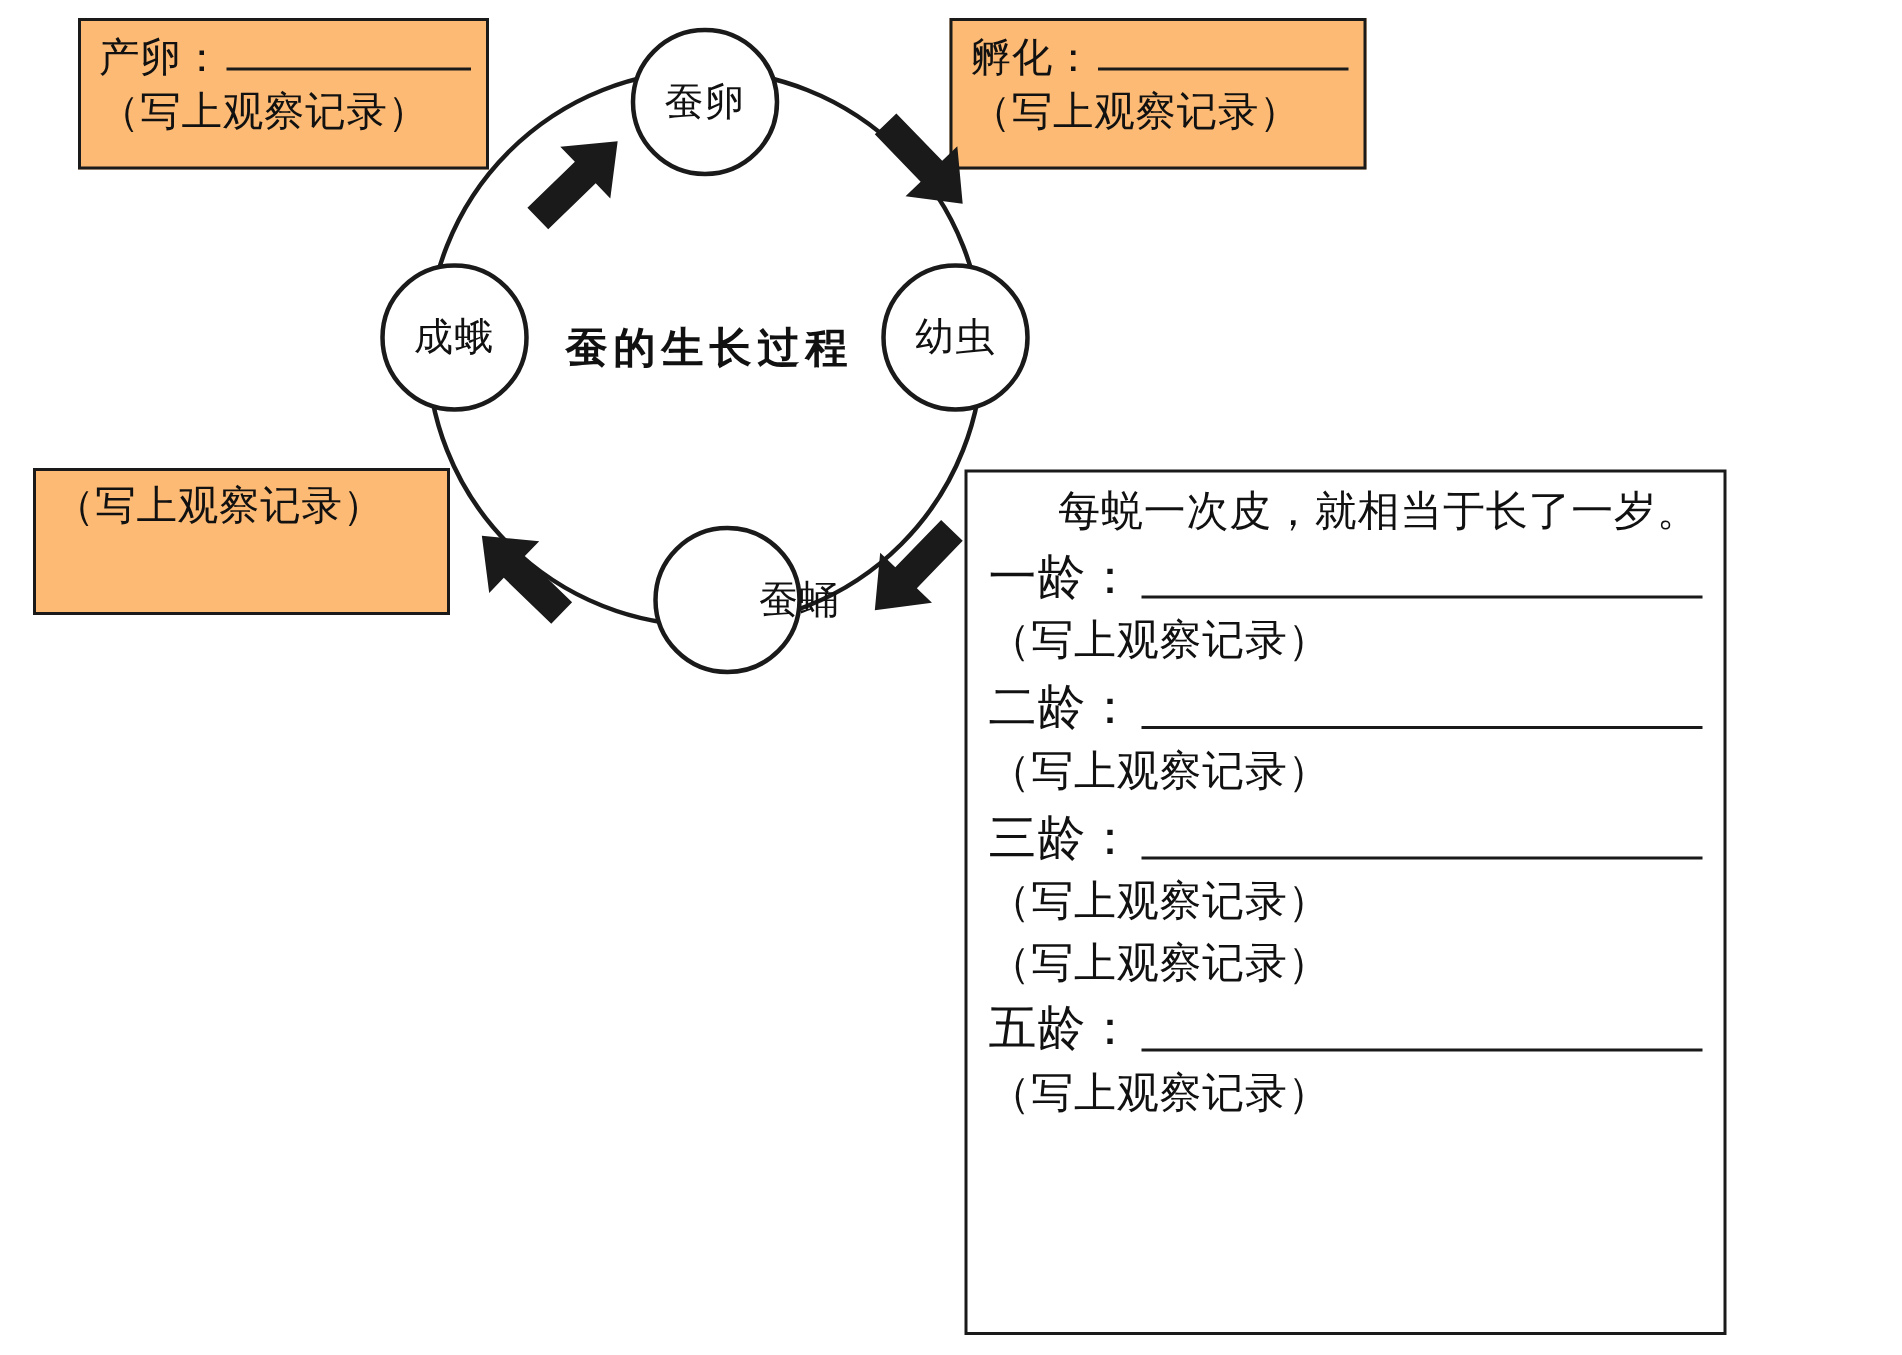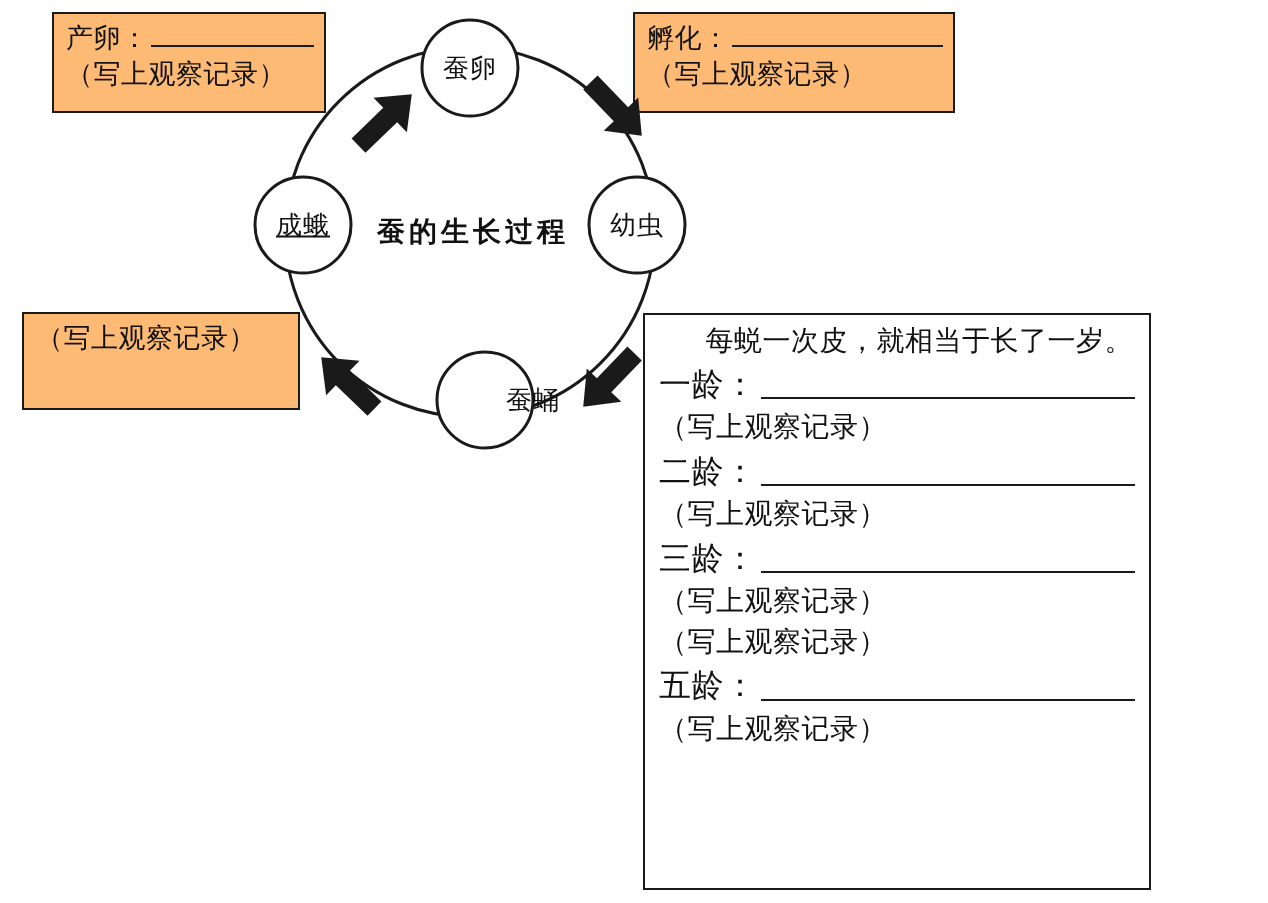--- a/index.html
+++ b/index.html
@@ -51,21 +51,21 @@
     min-width: 40px;
   }
   .note-sub {
     font-size: 27px;
     line-height: 1.3;
     white-space: nowrap;
     letter-spacing: 0.5px;
   }
 
   #box-chanluan { left: 52px;  top: 12px;  width: 274px; height: 101px; }
-  #box-fuhua    { left: 633px; top: 12px;  width: 322px; height: 101px; }
+  #box-fuhua    { left: 633px; top: 12px;  width: 278px; height: 101px; }
   #box-jiejian  { left: 22px;  top: 312px; width: 278px; height: 98px;  }
 
   
   #panel-instars {
     position: absolute;
     left: 643px;
     top: 313px;
     width: 508px;
     height: 577px;
     box-sizing: border-box;
@@ -181,21 +181,21 @@
         <polygon points="-34,-10 10,-10 10,-24 40,0 10,24 10,10 -34,10" fill="#1a1a1a"></polygon>
       </g>
       <g transform="translate(110,375) rotate(-136)">
         <polygon points="-34,-10 10,-10 10,-24 40,0 10,24 10,10 -34,10" fill="#1a1a1a"></polygon>
       </g>
     </svg>
 
     <div class="node-label" style="left:230px; top:58px;">蚕卵</div>
     <div class="node-label" style="left:397px; top:215px;">幼虫</div>
     <div class="node-label" style="left:245px; top:390px;margin-left:48px;">蚕蛹</div>
-    <div class="node-label" style="left:63px; top:215px;text-decoration:underline;">成蛾</div>
+    <div class="node-label" style="left:63px; top:215px;">成蛾</div>
 
     <div id="cycle-center-label" style="left:233px; top:222px;">蚕的生长过程</div>
   </div>
 
   <div id="panel-instars">
     <div class="panel-heading">每蜕一次皮，就相当于长了一岁。</div>
 
     <div class="instar-row">
       <span class="note-label">一龄：</span>
       <span class="blank-rule"></span>

